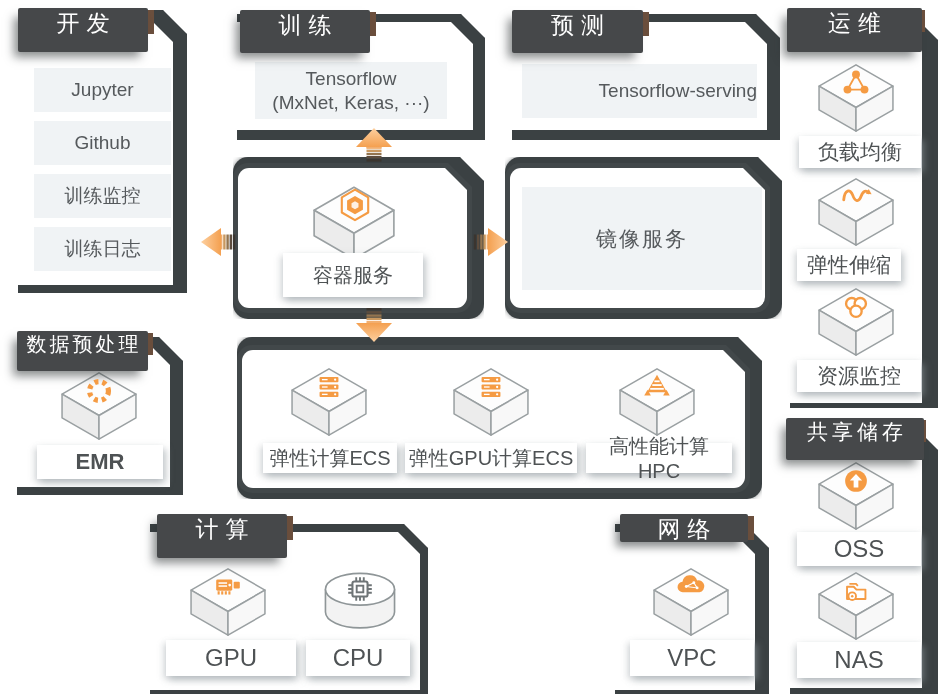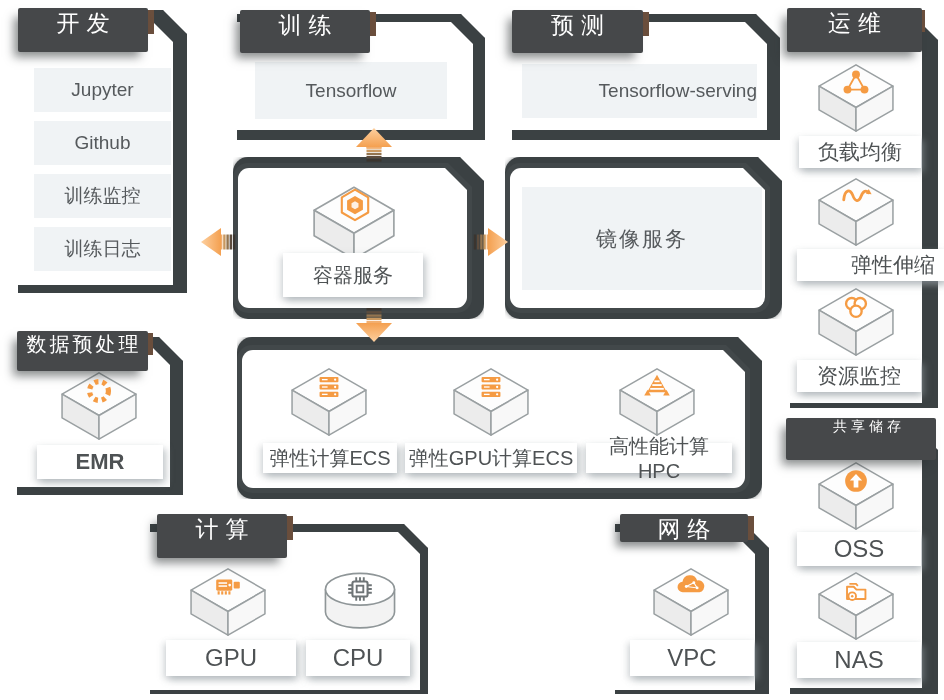--- a/index.html
+++ b/index.html
@@ -186,20 +186,21 @@
 
 <div>
   <div class="backing" style="left:237px;top:14px;width:248px;height:126px;"></div>
   <div class="sheet" style="left:237px;top:22px;width:236px;height:108px;"></div>
   <div class="wedge" style="left:366px;top:12px;width:10px;height:24px;"></div>
   <div class="tab" style="left:240px;top:10px;width:130px;height:43px;">
         <span>训练</span>
       </div>
   <div class="itm" style="left:255px;top:62px;width:192px;height:57px;flex-direction:column;line-height:1.25;">
     <span>Tensorflow</span>
+    <span>(MxNet, Keras, ···)</span>
   </div>
 </div>
 
 <div>
   <div class="backing" style="left:512px;top:14px;width:268px;height:126px;"></div>
   <div class="sheet" style="left:512px;top:22px;width:255px;height:108px;"></div>
   <div class="wedge" style="left:639px;top:12px;width:10px;height:24px;"></div>
   <div class="tab" style="left:512px;top:10px;width:131px;height:43px;">
         <span>预测</span>
       </div>
@@ -223,21 +224,21 @@
       </svg>
   <div class="lbl" style="left:799px;top:136px;width:122px;height:32px;">
         <span>负载均衡</span>
       </div>
   <svg class="iso" style="left:814px;top:176px;" width="84" height="72">
         <use href="#iso-box"></use>
       </svg>
   <svg class="glyph" style="left:839px;top:180px;" width="34" height="34">
         <use href="#g-ess"></use>
       </svg>
-  <div class="lbl" style="left:797px;top:249px;width:104px;height:32px;padding-left:44px;">
+  <div class="lbl" style="left:797px;top:249px;width:104px;height:32px;">
         <span>弹性伸缩</span>
       </div>
   <svg class="iso" style="left:814px;top:286px;" width="84" height="72">
         <use href="#iso-box"></use>
       </svg>
   <svg class="glyph" style="left:839px;top:290px;" width="34" height="34">
         <use href="#g-mon"></use>
       </svg>
   <div class="lbl" style="left:797px;top:360px;width:124px;height:32px;">
         <span>资源监控</span>
@@ -364,21 +365,21 @@
       </svg>
   <div class="lbl big" style="left:630px;top:640px;width:124px;height:36px;">
         <span>VPC</span>
       </div>
 </div>
 
 <div>
   <div class="backing" style="left:790px;top:426px;width:148px;height:268px;"></div>
   <div class="sheet" style="left:790px;top:430px;width:132px;height:258px;"></div>
   <div class="wedge" style="left:918px;top:420px;width:8px;height:22px;"></div>
-  <div class="tab" style="left:786px;top:418px;width:138px;height:42px;font-size:14px;letter-spacing:4px;text-indent:4px;padding-left:12px;">
+  <div class="tab" style="left:786px;top:418px;width:138px;height:42px;font-size:21px;letter-spacing:4px;text-indent:4px;">
         <span>共享储存</span>
       </div>
   <svg class="iso" style="left:814px;top:460px;" width="84" height="72">
         <use href="#iso-box"></use>
       </svg>
   <svg class="glyph" style="left:839px;top:464px;" width="34" height="34">
         <use href="#g-oss"></use>
       </svg>
   <div class="lbl big" style="left:797px;top:532px;width:124px;height:34px;">
         <span>OSS</span>

